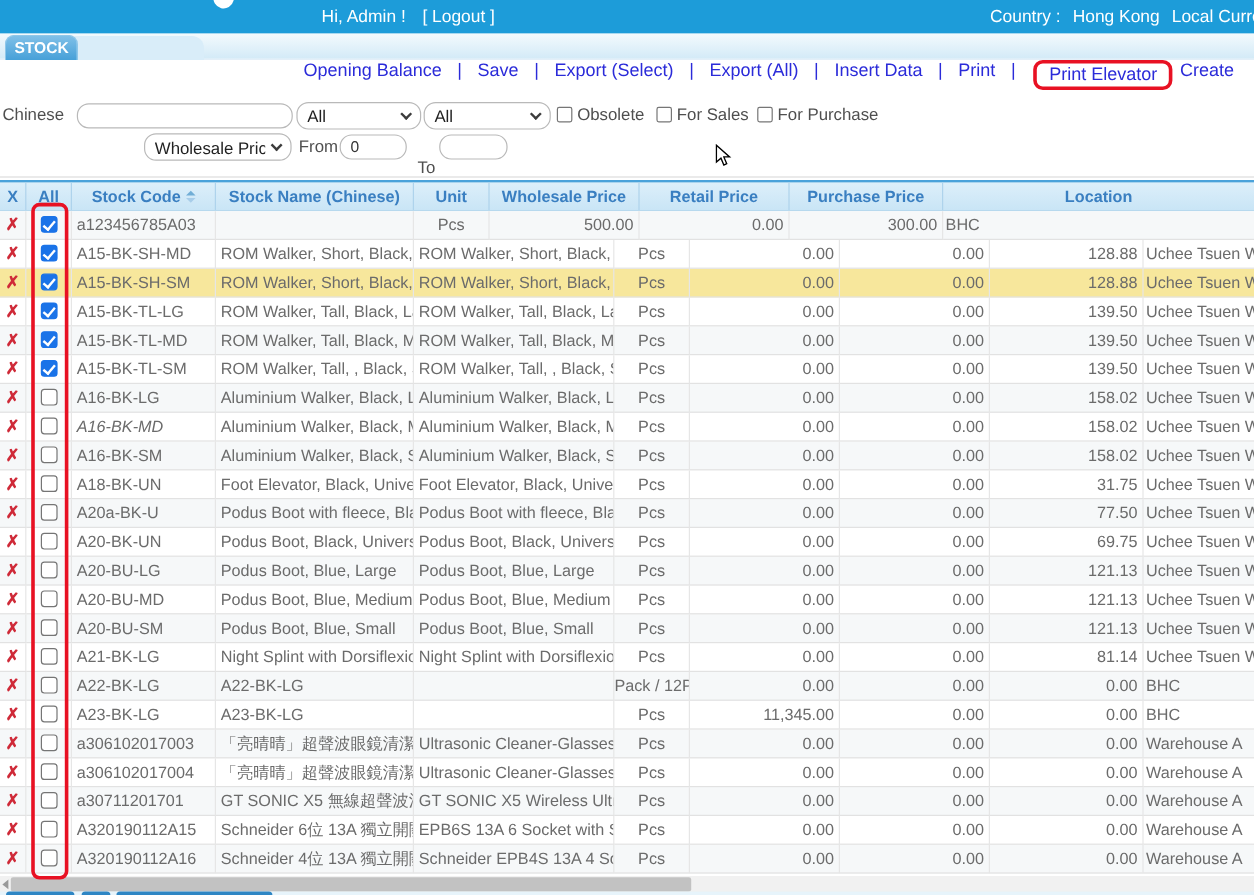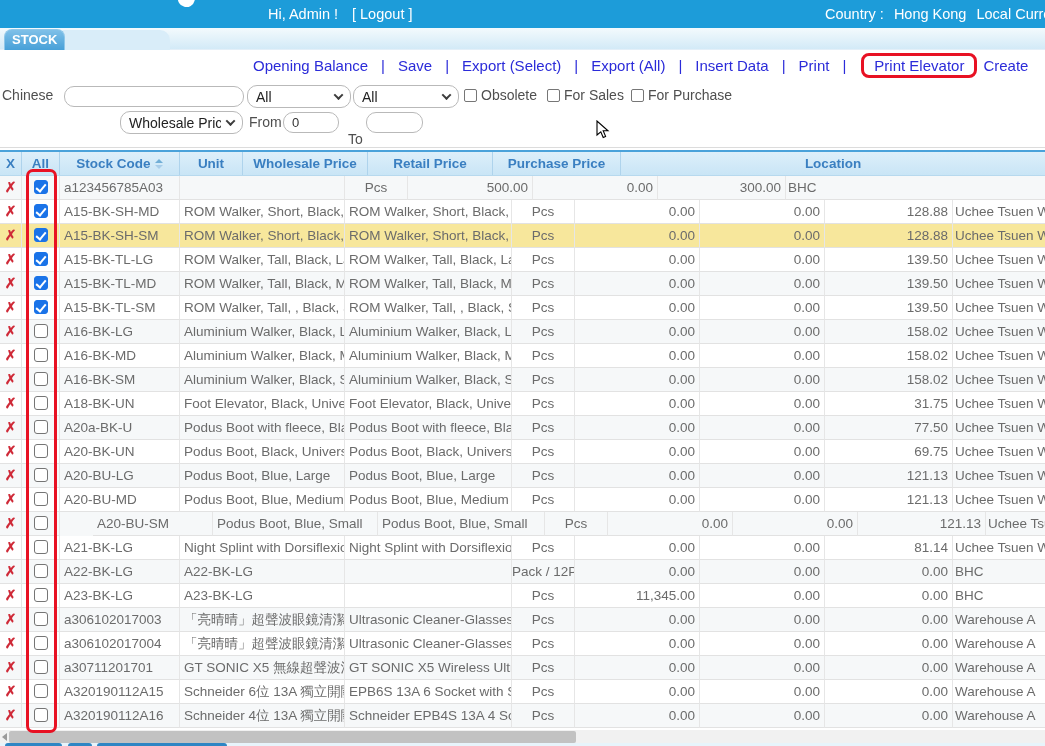--- a/index.html
+++ b/index.html
@@ -17,21 +17,21 @@
 
   
   .tabbar { position:absolute; left:0; top:28px; width:100%; height:22px;
             background:linear-gradient(#f3fafd,#d3eaf7); border-bottom:1px solid #e3eff8; }
   .tab-ghost { position:absolute; left:54px; top:2px; width:116px; height:20px; background:#d9edf9; border-radius:10px 10px 0 0; }
   .tab-active { position:absolute; left:4px; top:1px; height:21px; padding:0 7px;
                 background:linear-gradient(#7fc0e8,#47a0d8); border:1px solid #8ec7ea; border-bottom:none;
                 border-radius:8px 8px 0 0; color:#fff; font-weight:bold; font-size:13px; line-height:19px; cursor:pointer; }
 
   
-  .toolbar { position:absolute; left:0; top:50px; width:100%; height:30px; display:flex; align-items:center; padding-left:253px; font-size:15px; white-space:nowrap; }
+  .toolbar { position:absolute; left:0; top:50px; width:100%; height:30px; display:flex; align-items:flex-start; padding-left:253px; font-size:15px; white-space:nowrap; }
   .toolbar a { color:#2b2bd9; text-decoration:none; cursor:pointer; }
   .toolbar .sep { color:#2b2bd9; margin:0 13px; }
   .hl-box { border:3px solid #e81123; border-radius:8px; padding:1px 10px; margin:0 6px 0 2px; }
 
   
   .filters { position:absolute; left:0; top:80px; width:100%; height:67px; font-size:14px; color:#4f4f4f; }
   .filters label { position:absolute; }
   .tinput { position:absolute; height:21px; border:1px solid #b9b9b9; border-radius:10px; padding:0 8px; font-size:13px; color:#333; background:#fff; outline:none; font-family:"Liberation Sans",sans-serif; }
   .fselect { position:absolute; height:23px; border:1px solid #b9b9b9; border-radius:10px; background:#fff; display:flex; align-items:center; padding:0 8px; font-size:14px; color:#222; cursor:pointer; }
   .fselect .val { flex:1; overflow:hidden; white-space:nowrap; }
@@ -154,20 +154,23 @@
     <div class="hcell" style="width: 38px;">
       <span class="u">All</span>
     </div>
     <div class="hcell" style="width: 120px;">
       <span>Stock Code</span>
       <span class="sort">
         <i class="up"></i>
         <i class="dn"></i>
       </span>
     </div>
+    <div class="hcell" style="width: 165px;">
+      <span>Stock Name (Chinese)</span>
+    </div>
     <div class="hcell" style="width: 63px;">
       <span>Unit</span>
     </div>
     <div class="hcell" style="width: 125px;">
       <span>Wholesale Price</span>
     </div>
     <div class="hcell" style="width: 125px;">
       <span>Retail Price</span>
     </div>
     <div class="hcell" style="width: 128px;">
@@ -289,21 +292,21 @@
       <div class="cell c-right" style="width: 128px;">158.02</div>
       <div class="cell c-loc last">Uchee Tsuen Warehouse</div>
     </div>
     <div class="trow">
       <div class="cell c-center" style="width: 22px;">
         <span class="delx">✗</span>
       </div>
       <div class="cell c-center" style="width: 38px;">
         <span class="cb" aria-checked="false"></span>
       </div>
-      <div class="cell c-left" style="width: 120px;">A16-BK-MD</div>
+      <div class="cell c-left" style="width: 120px; font-style: italic;">A16-BK-MD</div>
       <div class="cell c-left" style="width: 165px;">Aluminium Walker, Black, Medium</div>
       <div class="cell c-left" style="width: 167px;">Aluminium Walker, Black, Medium</div>
       <div class="cell c-center" style="width: 63px;">Pcs</div>
       <div class="cell c-right" style="width: 125px;">0.00</div>
       <div class="cell c-right" style="width: 125px;">0.00</div>
       <div class="cell c-right" style="width: 128px;">158.02</div>
       <div class="cell c-loc last">Uchee Tsuen Warehouse</div>
     </div>
     <div class="trow">
       <div class="cell c-center" style="width: 22px;">
@@ -401,21 +404,21 @@
       <div class="cell c-right" style="width: 128px;">121.13</div>
       <div class="cell c-loc last">Uchee Tsuen Warehouse</div>
     </div>
     <div class="trow">
       <div class="cell c-center" style="width: 22px;">
         <span class="delx">✗</span>
       </div>
       <div class="cell c-center" style="width: 38px;">
         <span class="cb" aria-checked="false"></span>
       </div>
-      <div class="cell c-left" style="width: 120px; margin-left: 33px;">A20-BU-SM</div>
+      <div class="cell c-left" style="width: 120px;">A20-BU-SM</div>
       <div class="cell c-left" style="width: 165px;">Podus Boot, Blue, Small</div>
       <div class="cell c-left" style="width: 167px;">Podus Boot, Blue, Small</div>
       <div class="cell c-center" style="width: 63px;">Pcs</div>
       <div class="cell c-right" style="width: 125px;">0.00</div>
       <div class="cell c-right" style="width: 125px;">0.00</div>
       <div class="cell c-right" style="width: 128px;">121.13</div>
       <div class="cell c-loc last">Uchee Tsuen Warehouse</div>
     </div>
     <div class="trow">
       <div class="cell c-center" style="width: 22px;">

